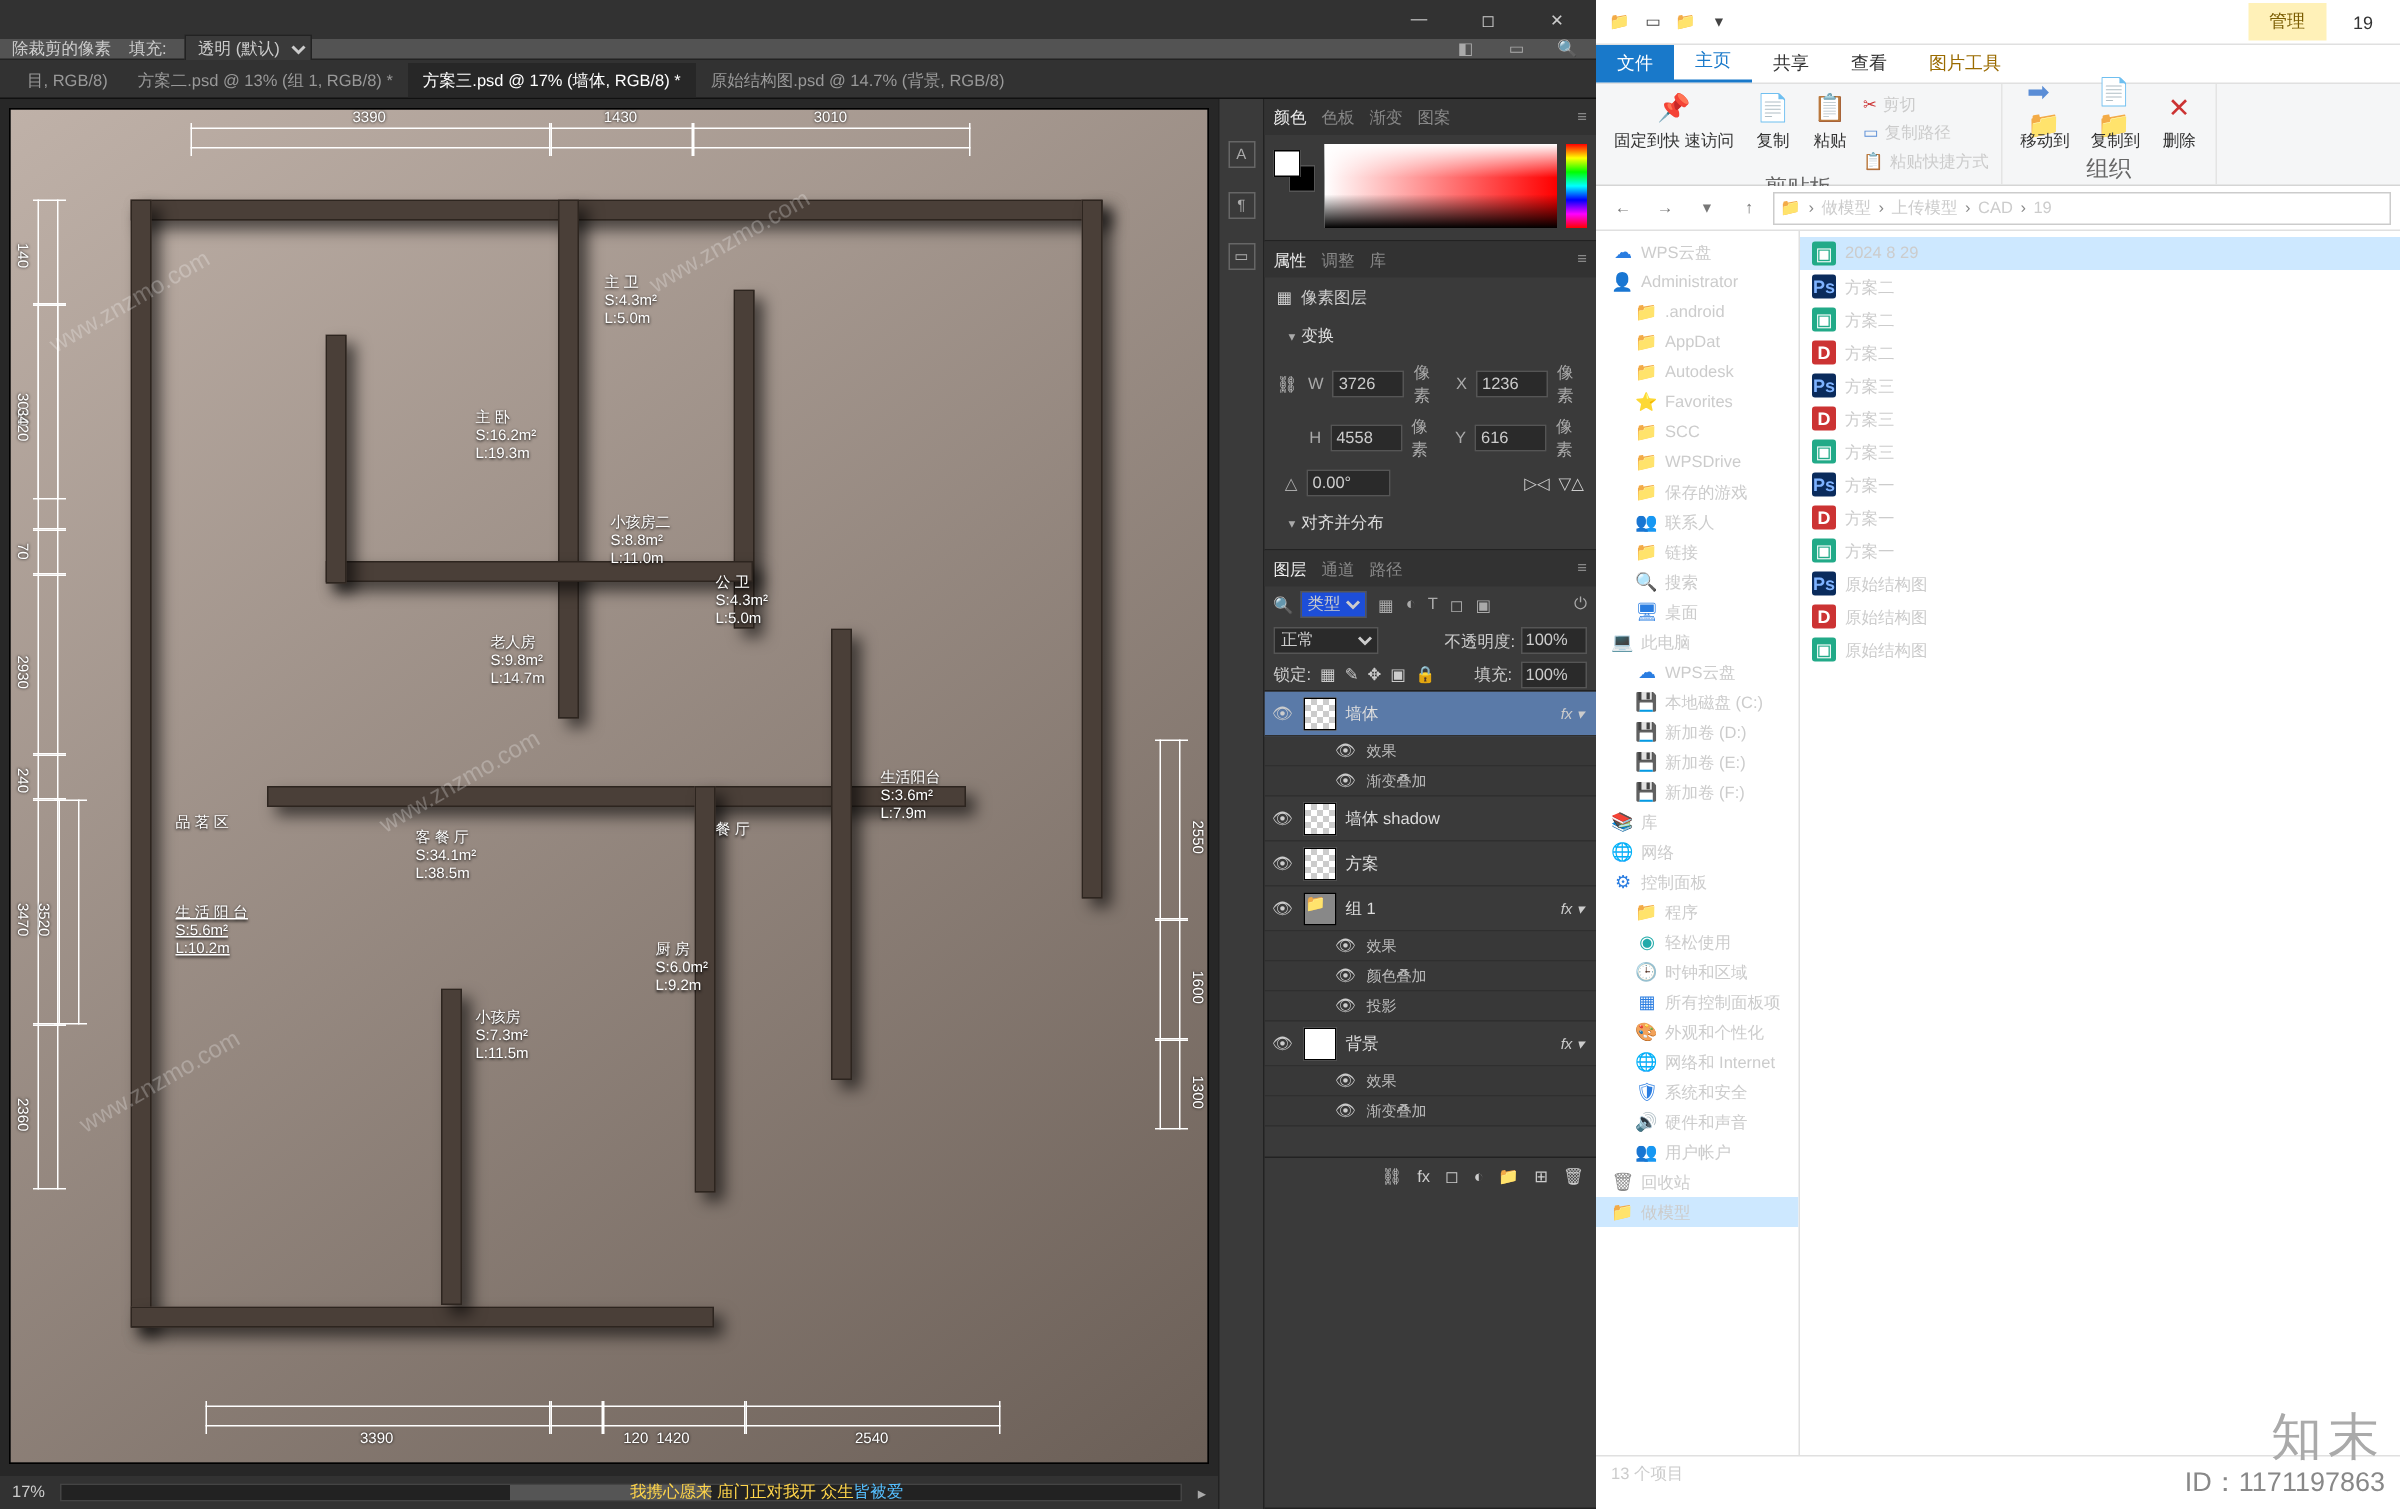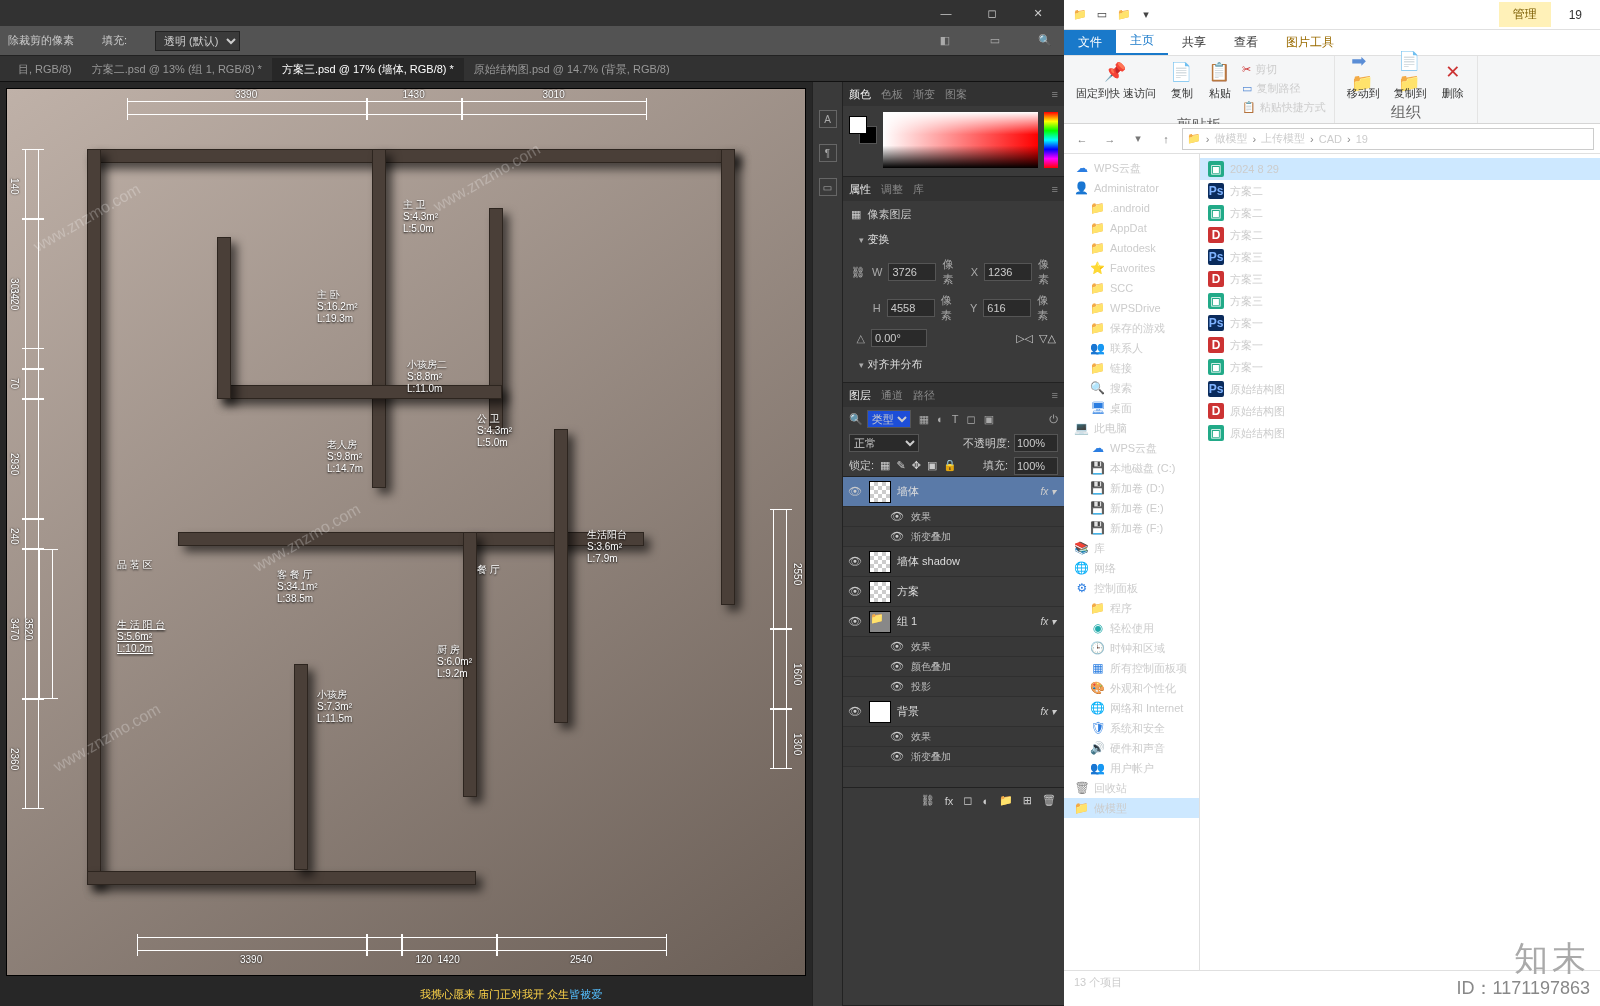--- a/index.html
+++ b/index.html
@@ -4,21 +4,21 @@
 <style>
 *{box-sizing:border-box;margin:0;padding:0;font-family:"Microsoft YaHei",sans-serif;font-size:11px;color:#ccc}
 body{background:#2a2a2a;width:1600px;height:1006px;overflow:hidden;position:relative}
 .app{display:flex;width:100%;height:100%}
 .ps{flex:0 0 1064px;display:flex;flex-direction:column;background:#323232}
 .explorer{flex:1;background:#fff;display:flex;flex-direction:column;color:#000}
 
 
 .ps-titlebar{height:26px;background:#323232;display:flex;justify-content:flex-end;align-items:center;padding-right:4px;gap:2px}
 .ps-titlebar .wbtn{width:44px;height:24px;display:flex;align-items:center;justify-content:center;color:#ccc}
-.ps-options{height:30px;background:#535353;display:flex;align-items:center;padding:0 8px;gap:28px;border-bottom:1px solid #222}
+.ps-options{height:14px;background:#535353;display:flex;align-items:center;padding:0 8px;gap:12px;border-bottom:1px solid #222}
 .ps-options select{background:#3a3a3a;color:#ccc;border:1px solid #222;height:20px;font-size:11px;padding:0 4px}
 .ps-options .lbl{color:#ccc}
 .ps-options .spacer{flex:1}
 .ps-options .ico{width:22px;height:22px;display:flex;align-items:center;justify-content:center;color:#aaa}
 .ps-tabs{height:26px;background:#323232;display:flex;align-items:flex-end;padding-left:8px;border-bottom:1px solid #111}
 .ps-tab{padding:4px 10px;color:#999;font-size:11px;white-space:nowrap}
 .ps-tab.active{background:#272727;color:#fff}
 .ps-body{flex:1;display:flex;min-height:0}
 .canvas-area{flex:1;background:#272727;position:relative;overflow:hidden}
 .canvas{position:absolute;inset:6px 6px 30px 6px;background:linear-gradient(145deg,#bfb1a8,#6b5f57);border:1px solid #000}
@@ -216,21 +216,21 @@
         <div id="rooms">
               <div class="room-lbl" style="left: 396px; top: 110px;">主 卫
 S:4.3m²
 L:5.0m</div>
               <div class="room-lbl" style="left: 310px; top: 200px;">主 卧
 S:16.2m²
 L:19.3m</div>
               <div class="room-lbl" style="left: 400px; top: 270px;">小孩房二
 S:8.8m²
 L:11.0m</div>
-              <div class="room-lbl" style="left: 470px; top: 324px;">公 卫
+              <div class="room-lbl" style="left: 470px; top: 310px;">公 卫
 S:4.3m²
 L:5.0m</div>
               <div class="room-lbl" style="left: 320px; top: 350px;">老人房
 S:9.8m²
 L:14.7m</div>
               <div class="room-lbl" style="left: 110px; top: 470px;">品 茗 区</div>
               <div class="room-lbl" style="left: 270px; top: 480px;">客 餐 厅
 S:34.1m²
 L:38.5m</div>
               <div class="room-lbl" style="left: 470px; top: 475px;">餐 厅</div>
@@ -245,20 +245,27 @@
 L:9.2m</div>
               <div class="room-lbl" style="left: 310px; top: 600px;">小孩房
 S:7.3m²
 L:11.5m</div>
             </div>
 
         <div class="wm-diag" style="left:20px;top:120px">www.znzmo.com</div>
         <div class="wm-diag" style="left:420px;top:80px">www.znzmo.com</div>
         <div class="wm-diag" style="left:240px;top:440px">www.znzmo.com</div>
         <div class="wm-diag" style="left:40px;top:640px">www.znzmo.com</div>
+      </div>
+      <div class="status">
+        <span>17%</span>
+        <div class="scroll">
+              <div class="thumb"></div>
+            </div>
+        <span style="color:#aaa">▸</span>
       </div>
       <div class="subtitle">
         <span class="y">我携心愿来 庙门正对我开 众生</span><span class="b">皆被爱</span>
       </div>
     </div>
 
     <div class="dock">
       <div class="di">A</div>
       <div class="di">¶</div>
       <div class="di">▭</div>

